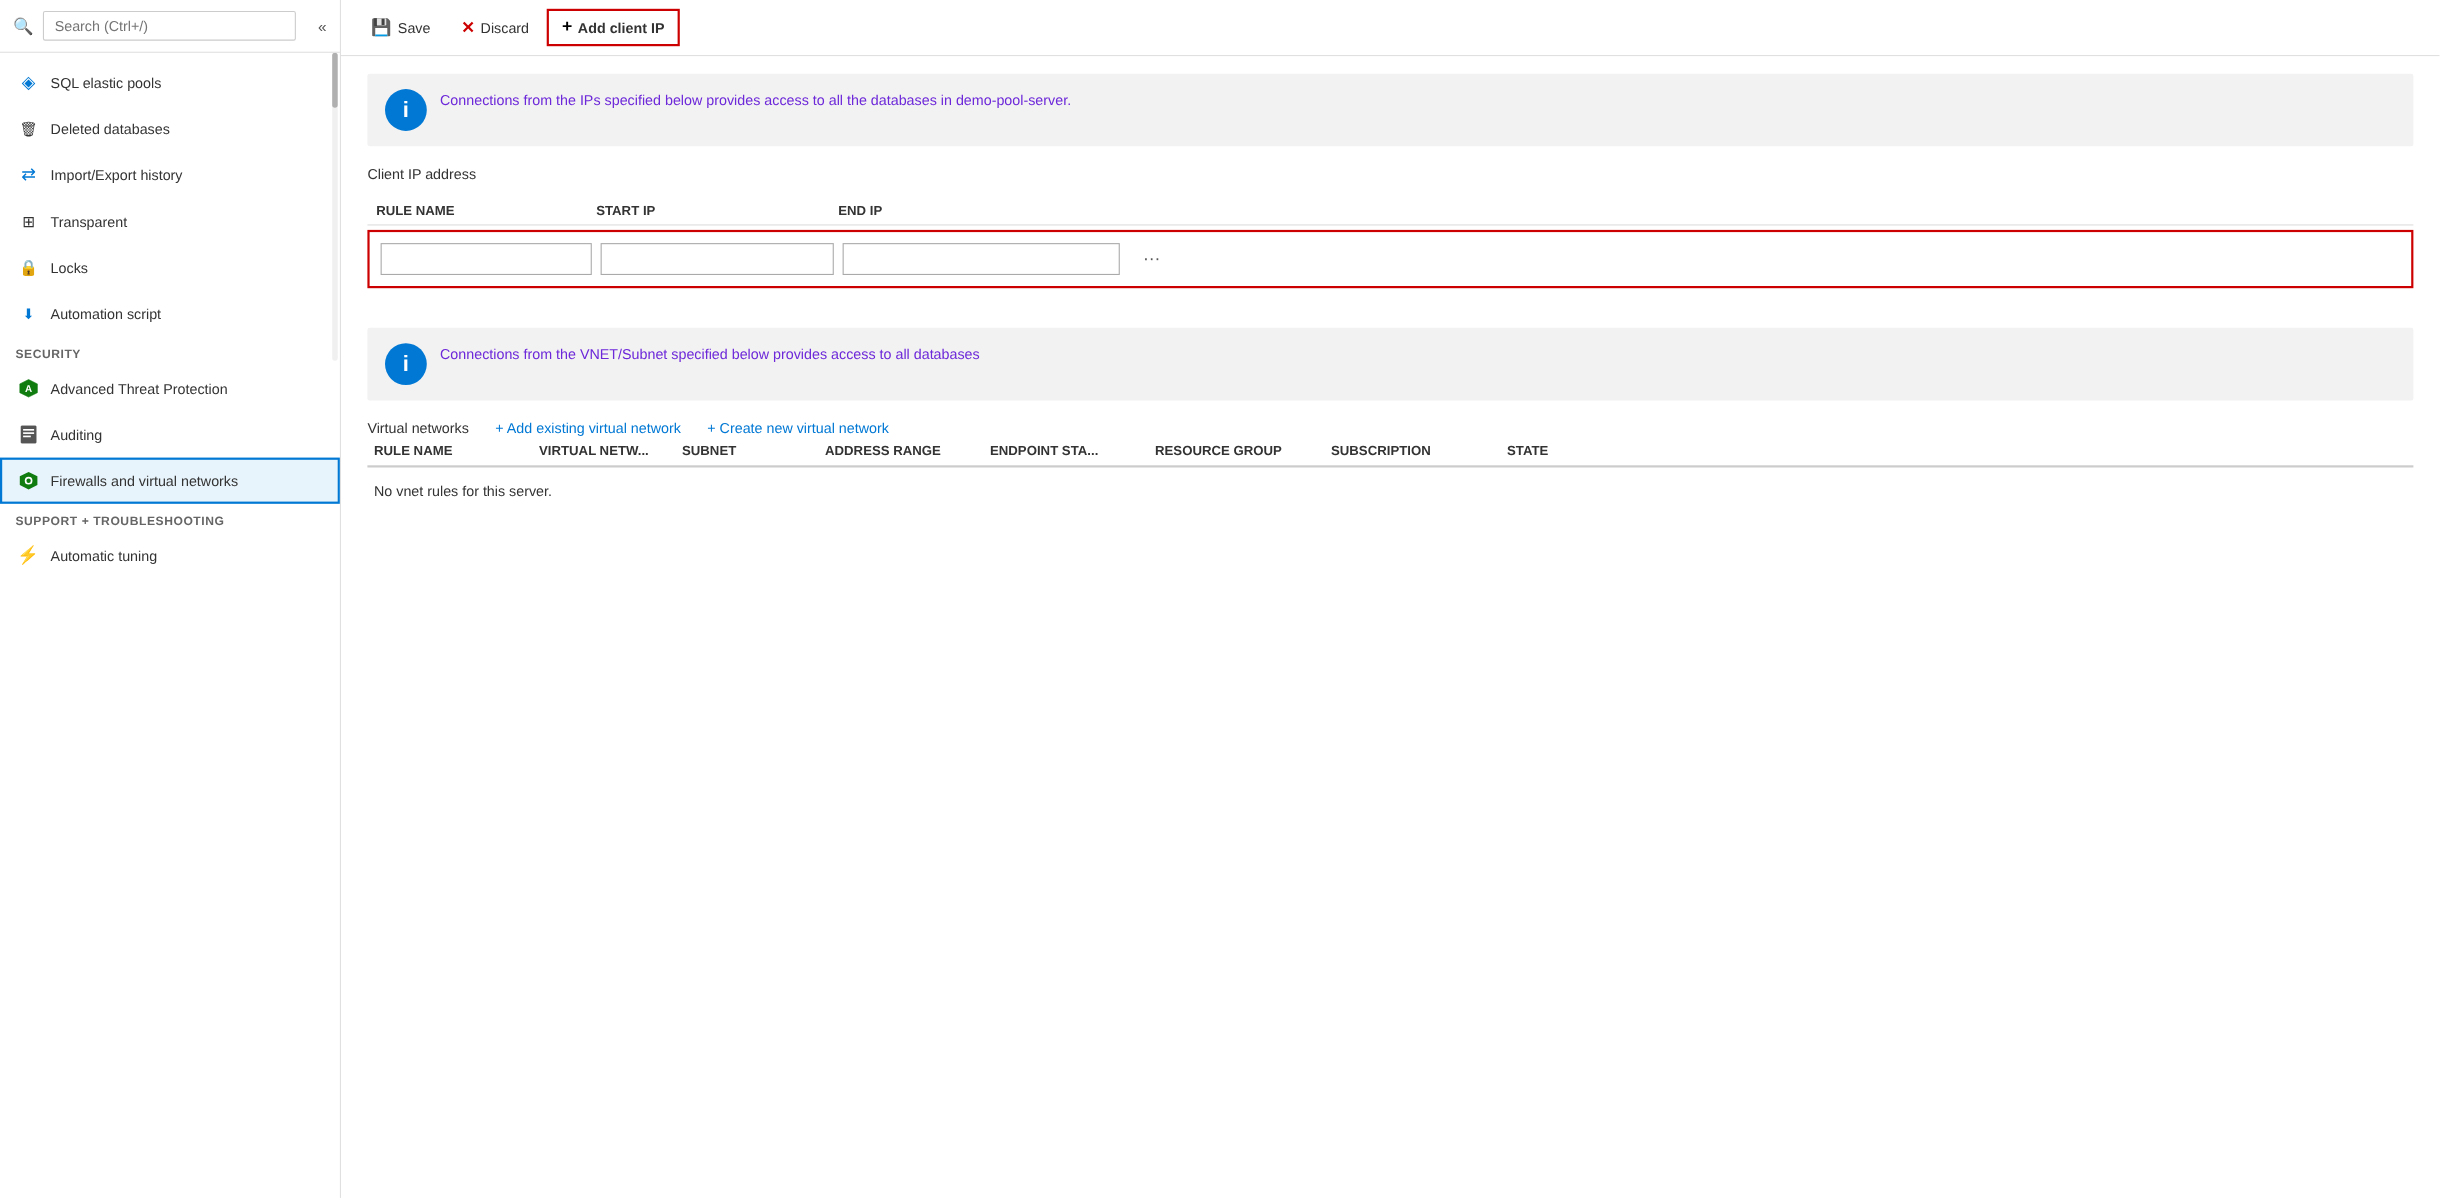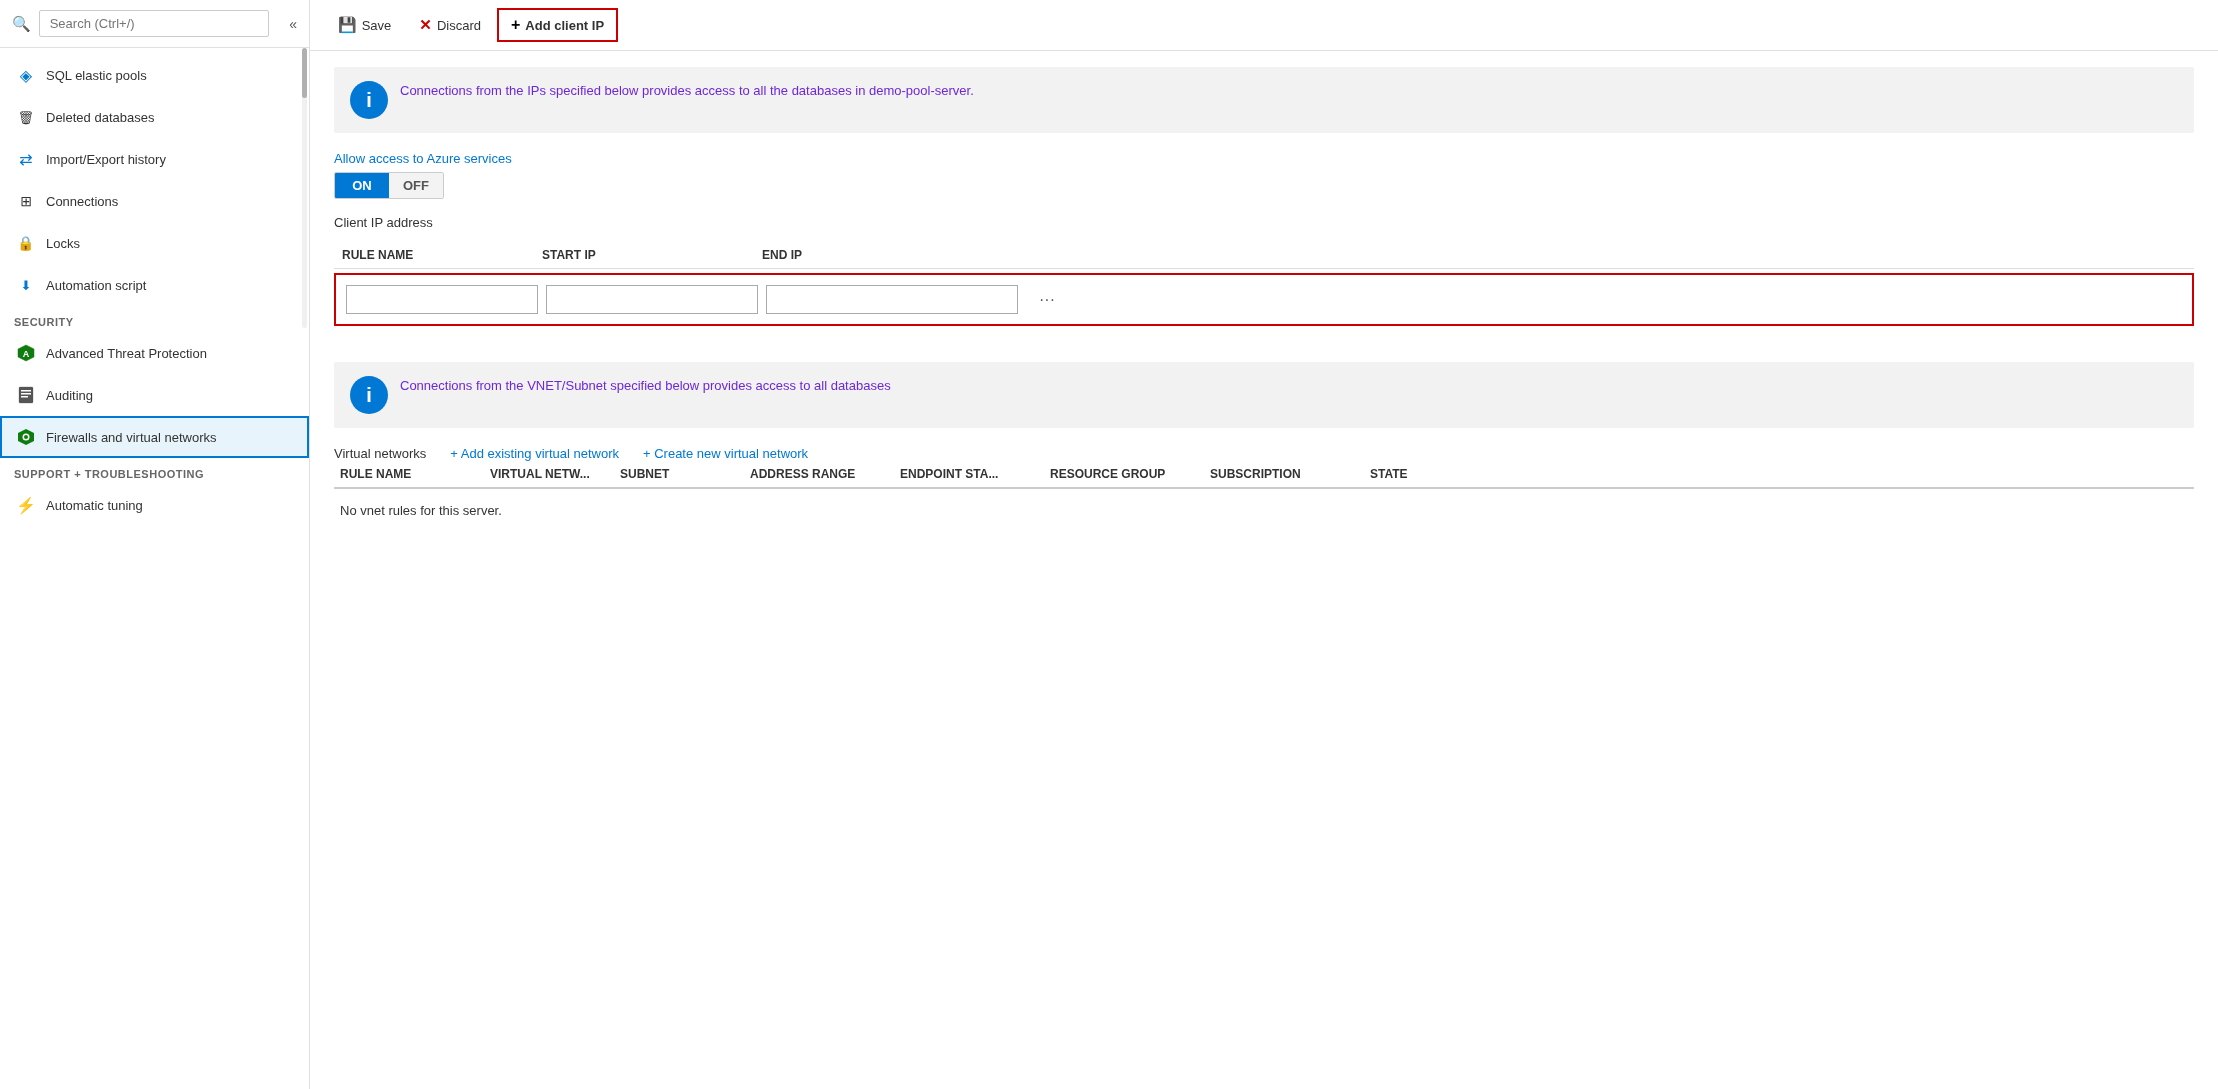--- a/index.html
+++ b/index.html
@@ -271,21 +271,21 @@
     <div class="sidebar-item">
       <span class="item-icon" style="font-size:13px;">🗑</span>
       <span>Deleted databases</span>
     </div>
     <div class="sidebar-item">
       <span class="item-icon icon-import" style="font-size:16px;">⇄</span>
       <span>Import/Export history</span>
     </div>
     <div class="sidebar-item">
       <span class="item-icon" style="font-size:14px;">⊞</span>
-      <span>Connections</span>
+      <span>Transparent</span>
     </div>
     <div class="sidebar-item">
       <span class="item-icon" style="font-size:14px;">🔒</span>
       <span>Locks</span>
     </div>
     <div class="sidebar-item">
       <span class="item-icon" style="font-size:13px; color:#0078d4;">⬇</span>
       <span>Automation script</span>
     </div>
 
@@ -348,27 +348,20 @@
     </button>
   </div>
 
   <div class="content-area">
 
     <div class="info-box">
       <div class="info-icon-circle">i</div>
       <p>Connections from the IPs specified below provides access to all the databases in demo-pool-server.</p>
     </div>
 
-    <div class="toggle-section">
-      <div class="toggle-label">Allow access to Azure services</div>
-      <div class="toggle-group">
-        <div class="toggle-opt on">ON</div>
-        <div class="toggle-opt off">OFF</div>
-      </div>
-    </div>
 
     <div class="client-ip-label">Client IP address</div>
 
     <div class="rule-header">
       <span>RULE NAME</span>
       <span>START IP</span>
       <span>END IP</span>
       <span></span>
     </div>
 

